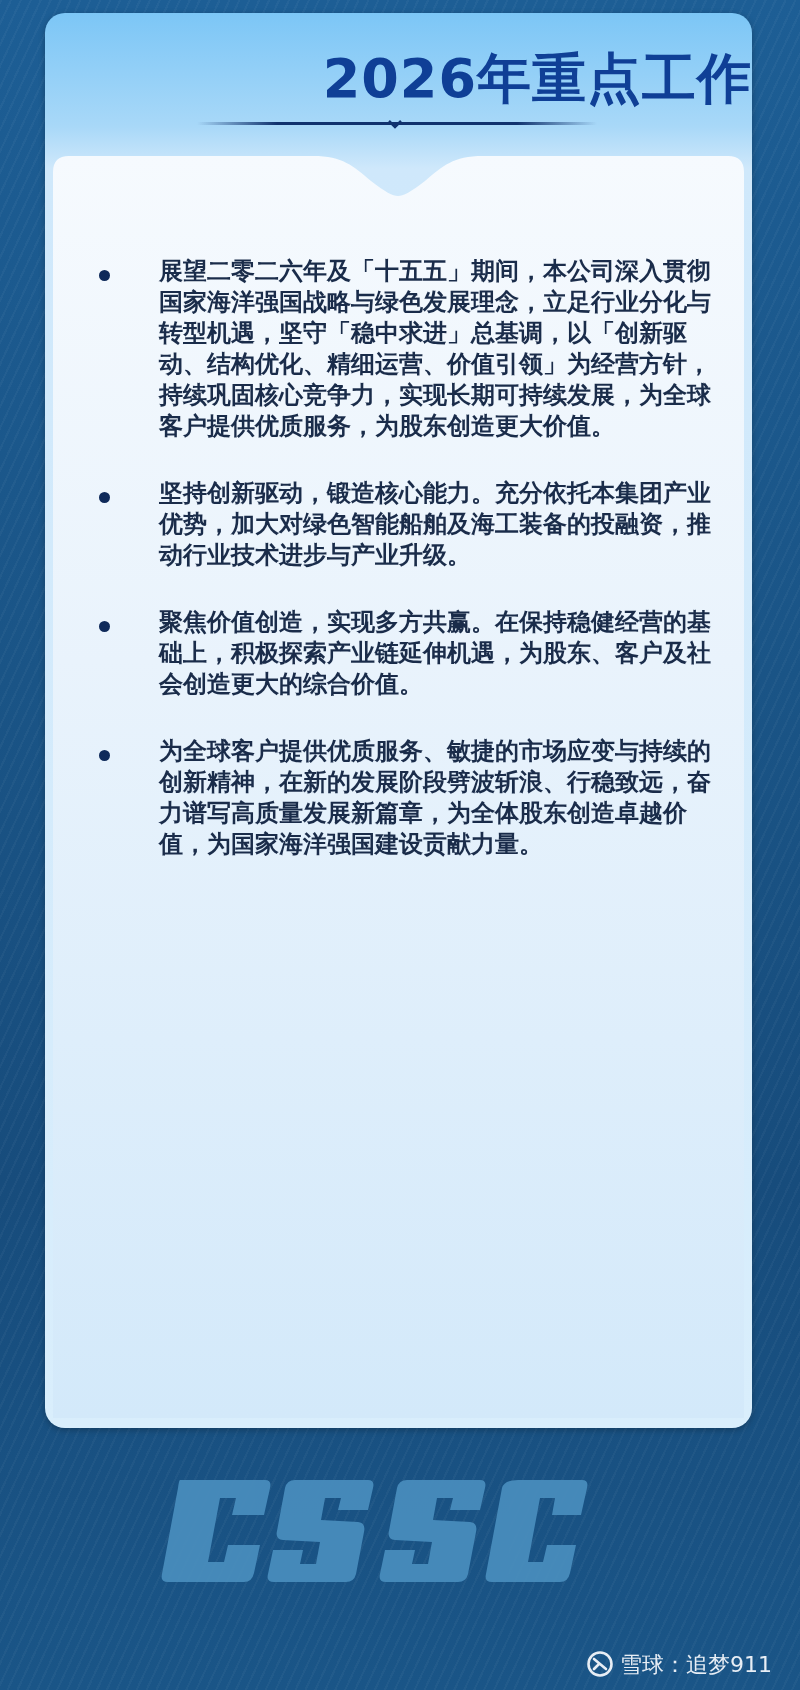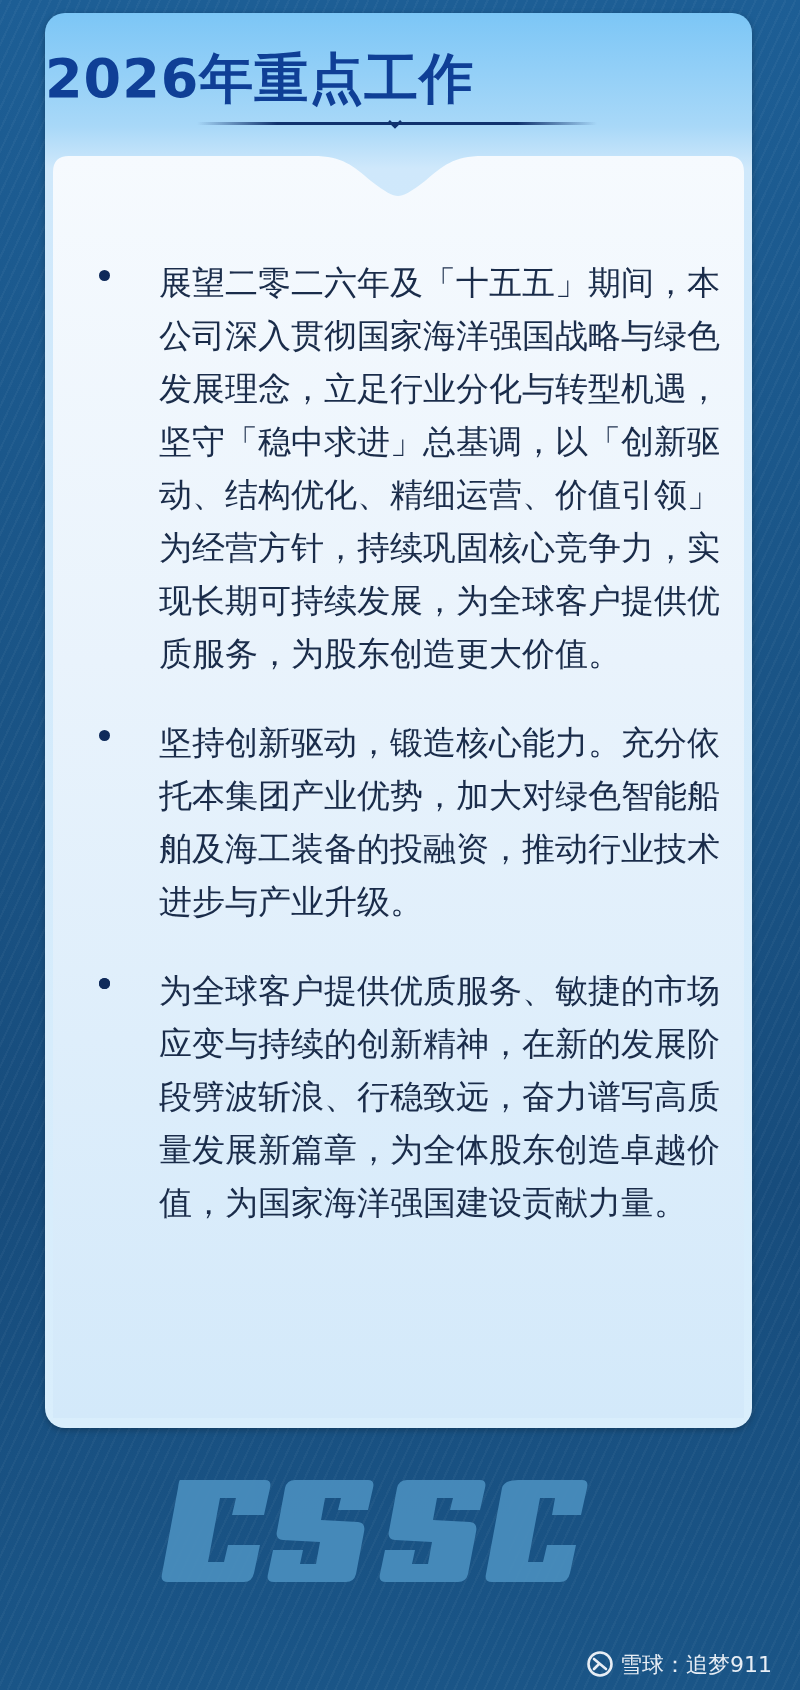--- a/index.html
+++ b/index.html
@@ -4,31 +4,31 @@
 <style>
   html,body{margin:0;padding:0;}
   body{width:800px;height:1690px;overflow:hidden;position:relative;
     font-family:"DejaVu Sans",sans-serif;
     background:
       repeating-linear-gradient(115deg, rgba(255,255,255,0.035) 0 2px, transparent 2px 9px),
       linear-gradient(180deg,#1d5e95 0%,#1a5486 40%,#174c7c 70%,#1a5587 100%);}
   .card{position:absolute;left:45px;top:13px;width:707px;height:1415px;border-radius:20px;
     background:linear-gradient(180deg,#7cc6f6 0%,#a8d8f8 8%,#cfe8fb 11%,#d9eefc 100%);
     box-shadow:0 2px 6px rgba(0,0,0,0.25);overflow:hidden;}
-  .title{position:absolute;left:0;right:0;top:30px;text-align:left;
+  .title{position:absolute;left:0;right:0;top:30px;text-align:right;
     font-family:"DejaVu Sans",sans-serif;font-weight:bold;font-size:54px;letter-spacing:1px;
     color:#0f3f96;}
   .divider{position:absolute;left:152px;top:109px;width:400px;height:3px;
     background:linear-gradient(90deg,rgba(16,50,110,0) 0%,#10326e 20%,#10326e 80%,rgba(16,50,110,0) 100%);}
   .divider-notch{position:absolute;left:343px;top:104px;width:14px;height:14px;}
   .panel{position:absolute;left:8px;top:143px;width:691px;height:1262px;}
   .panel svg{position:absolute;left:0;top:0;}
   .content{position:absolute;left:20px;top:100px;width:660px;}
-  .item{position:relative;padding-left:86px;color:#1a2c4a;font-size:33px;line-height:53px;margin-bottom:36px;
-    font-family:"DejaVu Sans",sans-serif;}
+  .item{position:relative;padding-left:86px;color:#1a2c4a;font-size:24px;line-height:31px;margin-bottom:36px;
+    font-family:"DejaVu Sans",sans-serif;font-weight:bold;}
   .bullet{position:absolute;left:26px;top:14px;width:11px;height:11px;border-radius:50%;background:#0f2a5a;}
   .logo{position:absolute;left:160px;top:1470px;width:430px;height:120px;}
   .watermark{position:absolute;right:28px;top:1650px;height:32px;display:flex;
     color:#e8eef5;font-size:22px;font-family:"DejaVu Sans",sans-serif;}
   .watermark .wm-icon{width:28px;height:28px;margin-right:6px;}
 </style>
 </head>
 <body>
 
 <div class="card">
@@ -53,20 +53,21 @@
       <div class="item">
         <span class="bullet"></span>
         <span>展望二零二六年及「十五五」期间，本公司深入贯彻国家海洋强国战略与绿色发展理念，立足行业分化与转型机遇，坚守「稳中求进」总基调，以「创新驱动、结构优化、精细运营、价值引领」为经营方针，持续巩固核心竞争力，实现长期可持续发展，为全球客户提供优质服务，为股东创造更大价值。</span>
       </div>
       <div class="item">
         <span class="bullet"></span>
         <span>坚持创新驱动，锻造核心能力。充分依托本集团产业优势，加大对绿色智能船舶及海工装备的投融资，推动行业技术进步与产业升级。</span>
       </div>
       <div class="item">
         <span class="bullet"></span>
+        <div>聚焦价值创造，实现多方共赢。在保持稳健经营的基础上，积极探索产业链延伸机遇，为股东、客户及社会创造更大的综合价值。</div>
       </div>
       <div class="item">
         <span class="bullet"></span>
         <span>为全球客户提供优质服务、敏捷的市场应变与持续的创新精神，在新的发展阶段劈波斩浪、行稳致远，奋力谱写高质量发展新篇章，为全体股东创造卓越价值，为国家海洋强国建设贡献力量。</span>
       </div>
     </div>
   </div>
 </div>
 
 <svg class="logo" viewBox="0 0 430 120">

